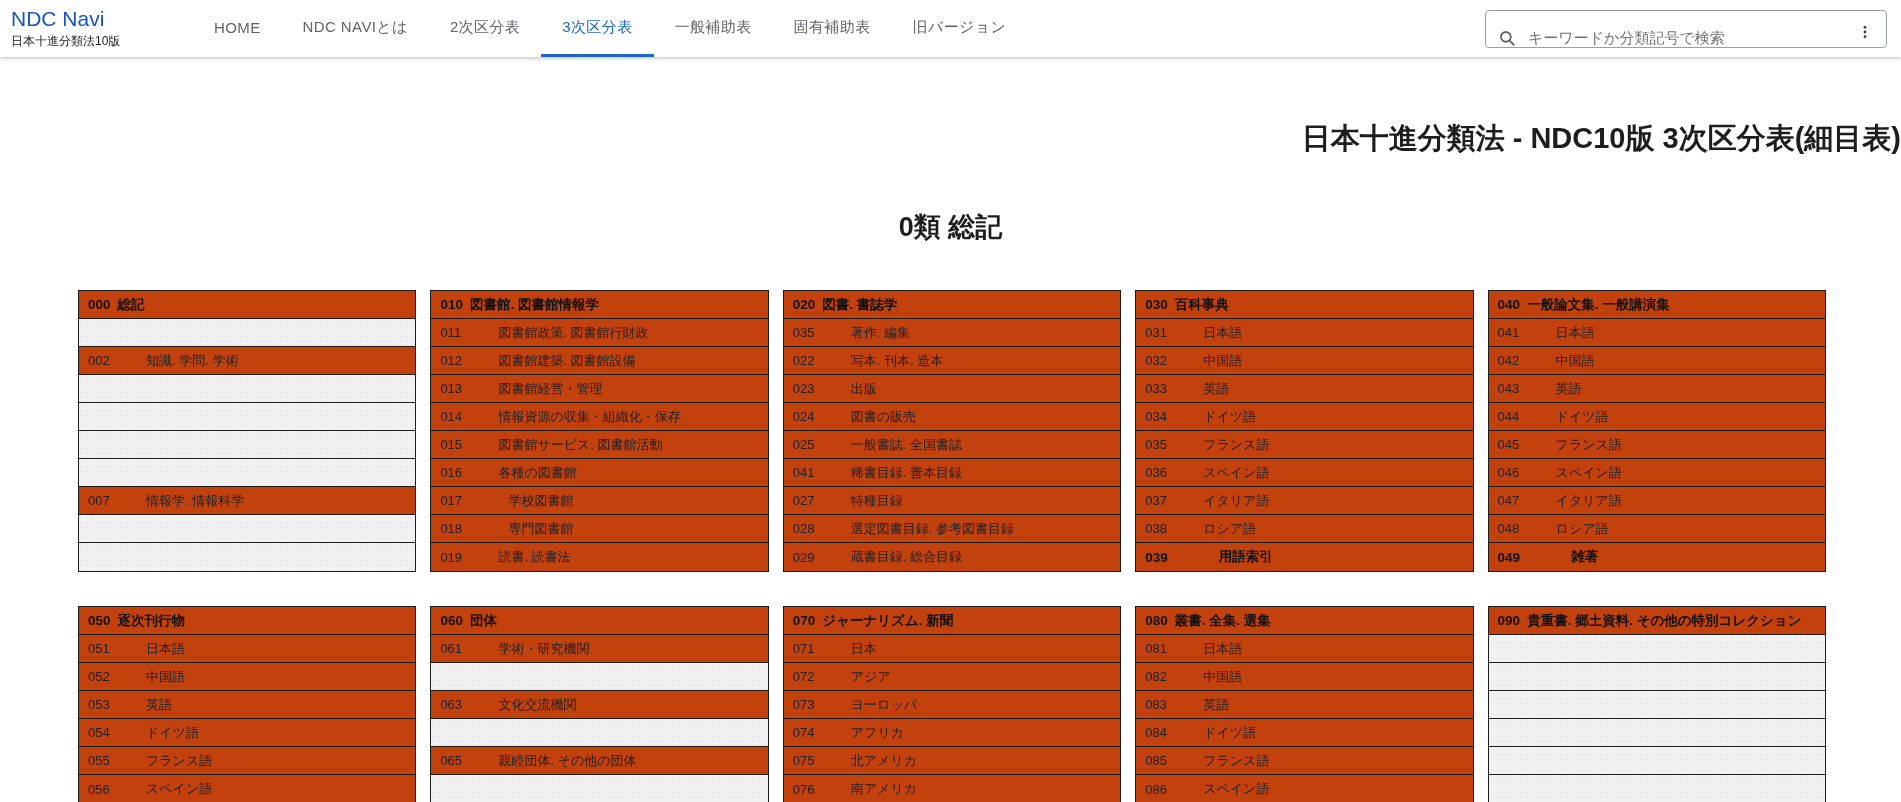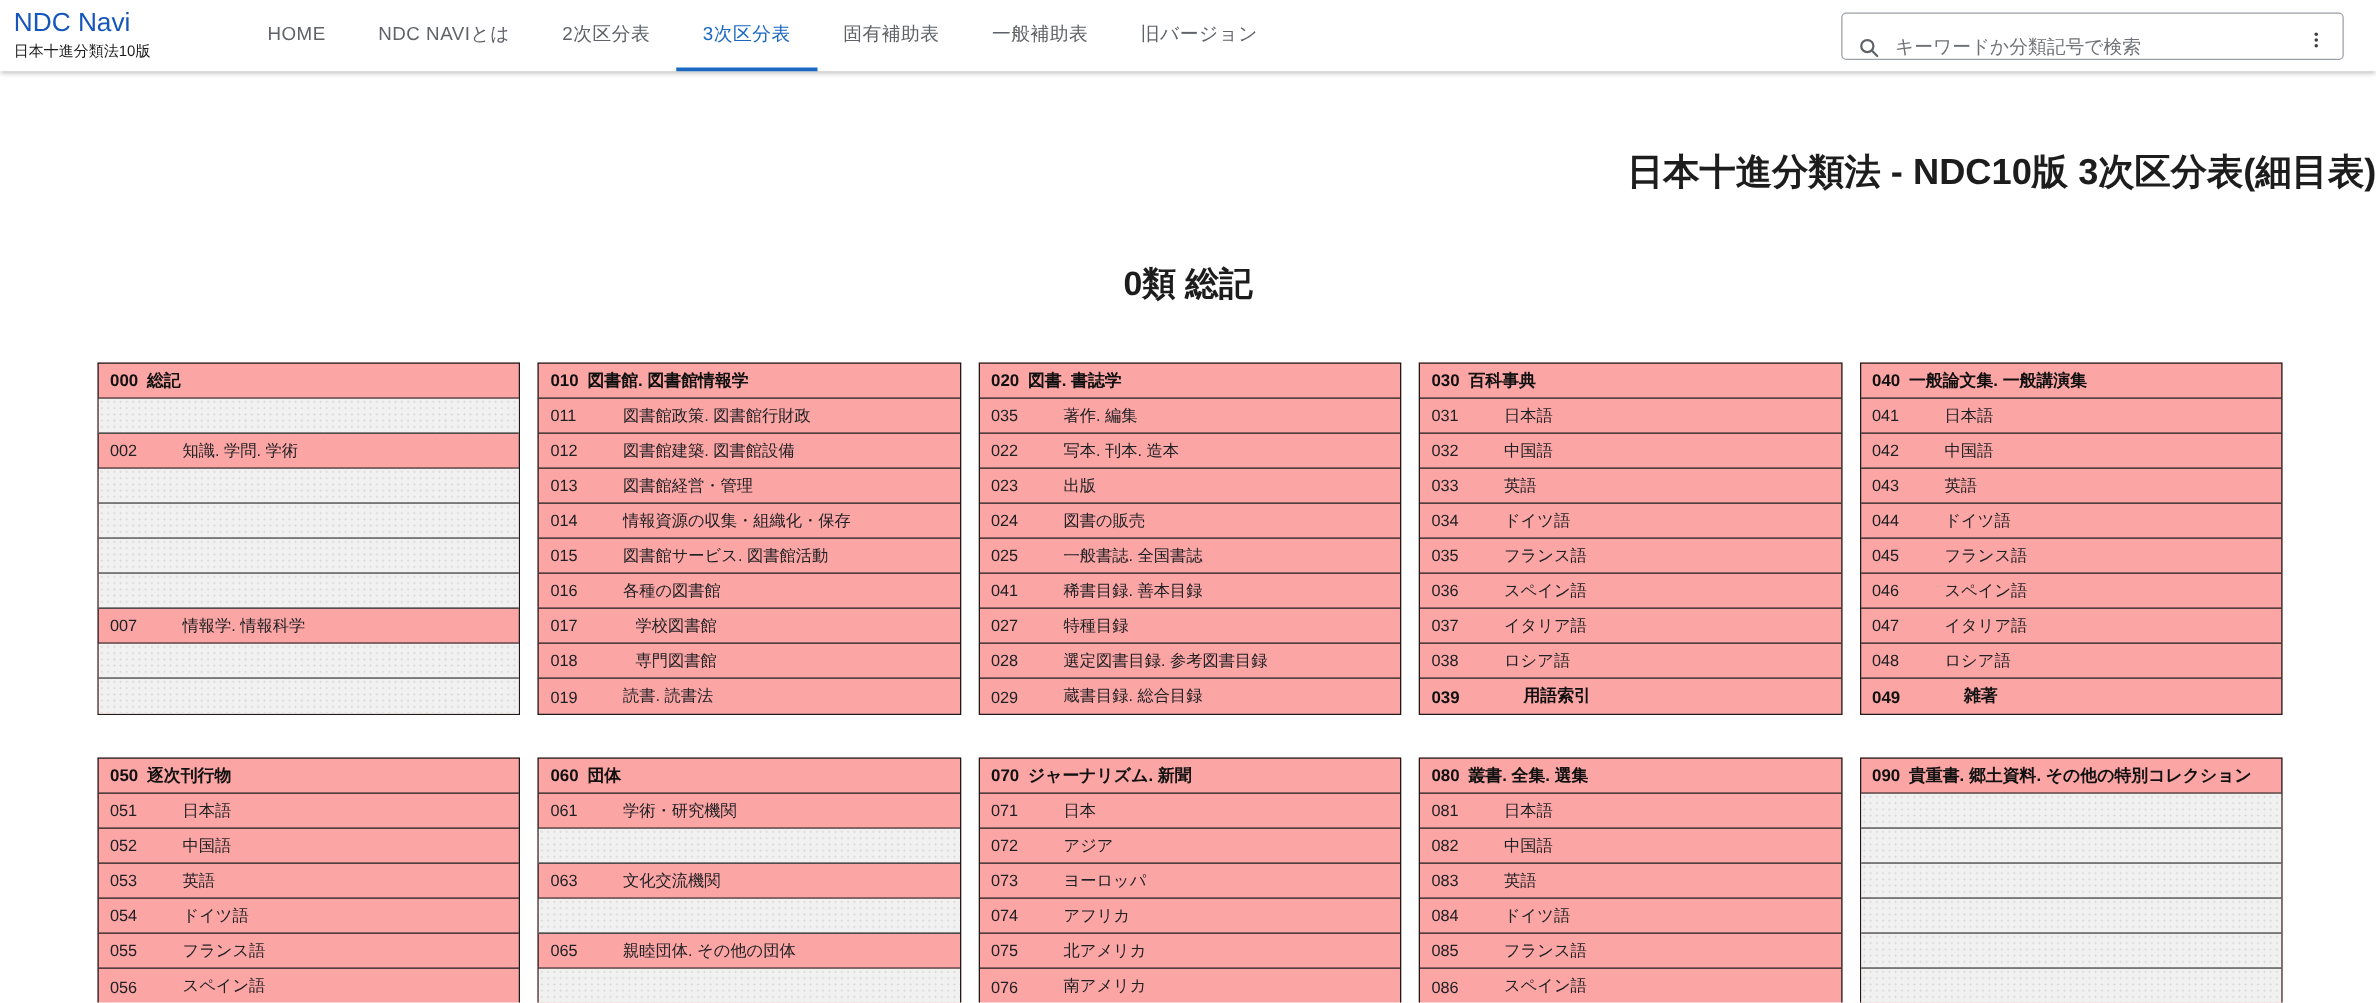--- a/index.html
+++ b/index.html
@@ -13,21 +13,21 @@
   }
 
   
   .appbar {
     position: relative;
     display: flex;
     align-items: stretch;
     height: 57px;
     background: #fff;
     box-shadow: 0 1px 4px rgba(0,0,0,.28);
-    padding: 0 26px 0 11px;
+    padding: 0 14px 0 11px;
     z-index: 5;
   }
   .brand {
     display: flex; flex-direction: column; justify-content: center;
     margin-right: 34px; min-width: 148px;
   }
   .brand-title { font-size: 21px; color: #1656bb; line-height: 1.1; }
   .brand-sub   { font-size: 12px; color: #1b1b1b; margin-top: 2px; }
 
   .nav { display: flex; align-items: stretch; }
@@ -87,21 +87,21 @@
     display: grid;
     grid-template-columns: repeat(5, 1fr);
     gap: 14px;
     padding: 0 75px 0 78px;
   }
   .grid.first  { margin-top: 47px; }
   .grid.second { margin-top: 34px; }
 
   .ndc-table {
     border: 1px solid #1c1c1c;
-    background: #fca5a5;
+    background: #c2410c;
     align-self: start;
   }
   .t-head {
     display: flex; align-items: center;
     height: 28px;
     border-bottom: 1px solid #1c1c1c;
     font-size: 13.5px; font-weight: bold; color: #111;
     white-space: nowrap; overflow: hidden;
   }
   .t-head .h-code { margin-left: 9px; margin-right: 7px; }
@@ -130,22 +130,22 @@
   <div class="brand">
     <span class="brand-title">NDC Navi</span>
     <span class="brand-sub">日本十進分類法10版</span>
   </div>
 
   <nav class="nav">
     <a class="nav-item">HOME</a>
     <a class="nav-item">NDC NAVIとは</a>
     <a class="nav-item">2次区分表</a>
     <a class="nav-item active">3次区分表</a>
+    <a class="nav-item">一般補助表</a>
     <a class="nav-item">固有補助表</a>
-    <a class="nav-item">一般補助表</a>
     <a class="nav-item">旧バージョン</a>
   </nav>
 
   <div class="search-box">
     <svg class="mag" width="18" height="18" viewBox="0 0 24 24" fill="none" stroke="#5f6368" stroke-width="2.4" stroke-linecap="round">
       <circle cx="10.5" cy="10.5" r="6.5"></circle>
       <line x1="15.5" y1="15.5" x2="21" y2="21"></line>
     </svg>
     <input class="search-input" type="text" placeholder="キーワードか分類記号で検索" style="">
     <button class="kebab-btn">

